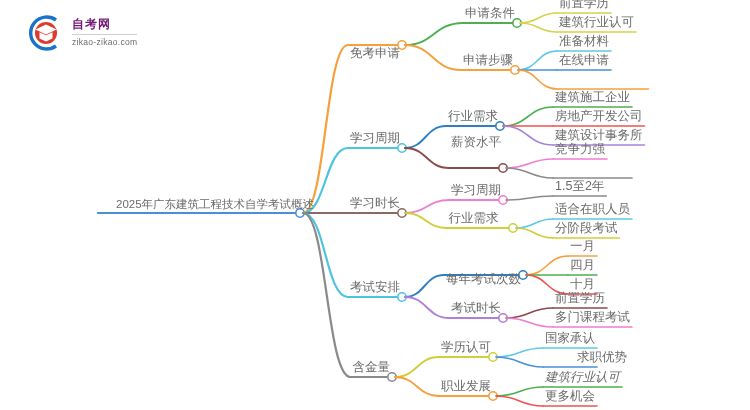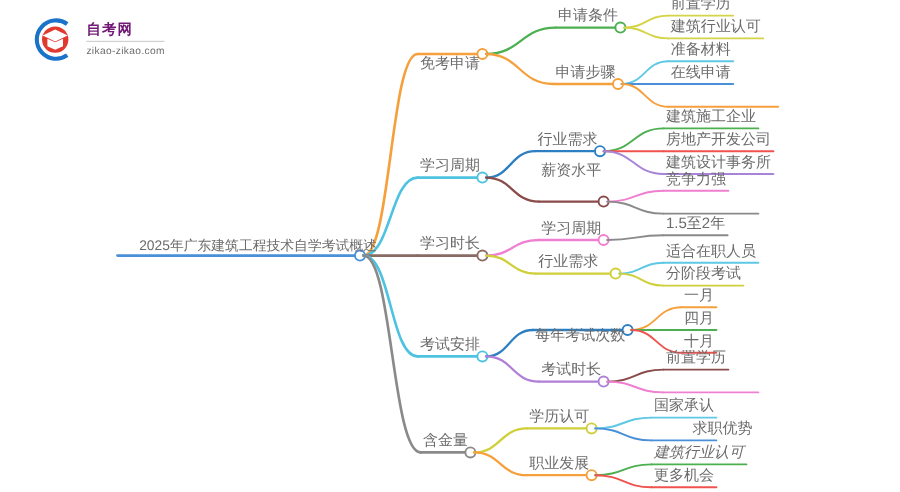--- a/index.html
+++ b/index.html
@@ -267,20 +267,23 @@
     </div>
     <div class="node node-l3" style="left: 568px; top: 294px;">
       <span class="node-label">十月</span>
     </div>
     <div class="node node-l2" style="left: 449px; top: 318px;">
       <span class="node-label">考试时长</span>
     </div>
     <div class="node node-l3" style="left: 553px; top: 308px;">
       <span class="node-label">前置学历</span>
     </div>
+    <div class="node node-l3" style="left: 553px; top: 327px;">
+      <span class="node-label">多门课程考试</span>
+    </div>
     <div class="node node-l1" style="left: 350.5px; top: 377px;">
       <span class="node-label">含金量</span>
     </div>
     <div class="node node-l2" style="left: 439px; top: 357px;">
       <span class="node-label">学历认可</span>
     </div>
     <div class="node node-l3" style="left: 543px; top: 348px;">
       <span class="node-label">国家承认</span>
     </div>
     <div class="node node-l3" style="left: 575px; top: 367px;">

